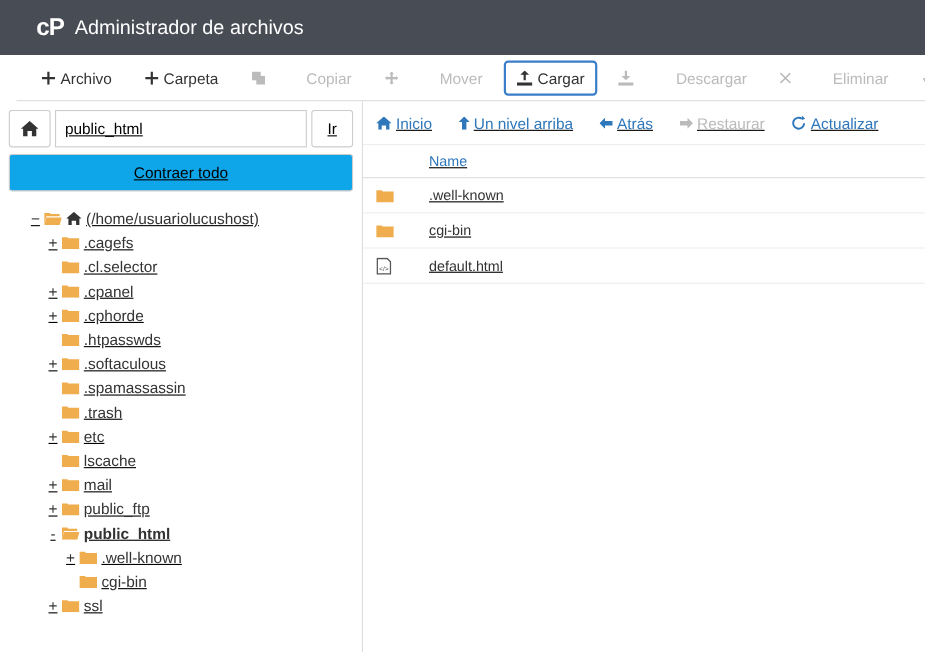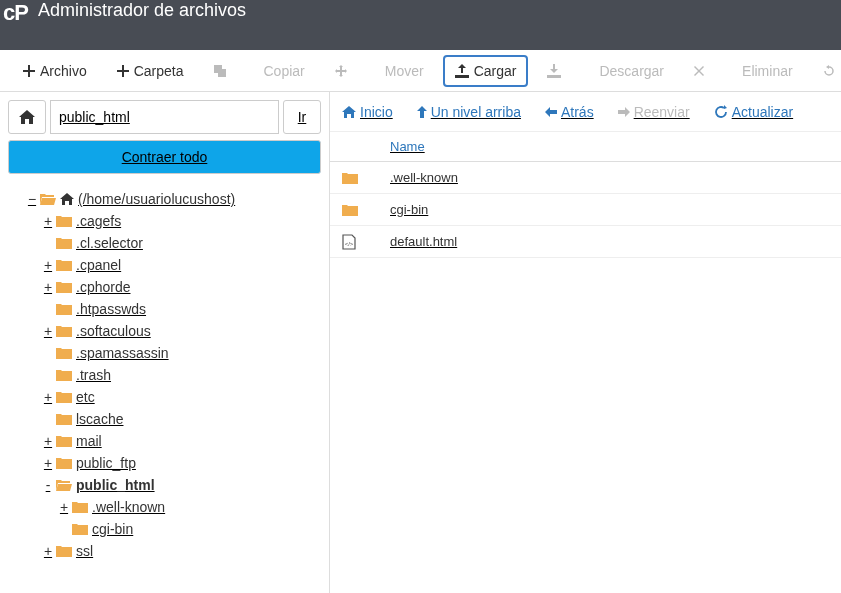--- a/index.html
+++ b/index.html
@@ -1,22 +1,22 @@
 <!DOCTYPE html>
 <html><head>
   <meta charset="utf-8">
   <style>
     * { margin: 0; padding: 0; box-sizing: border-box; font-family: -apple-system, BlinkMacSystemFont, "Segoe UI", Arial, sans-serif; }
     body { background: #fff; width: 841px; height: 593px; overflow: hidden; }
     
-    .header { background: #484c54; color: #fff; height: 50px; display: flex; align-items: flex-start; padding: 0 3px; }
+    .header { background: #484c54; color: #fff; height: 50px; display: flex; align-items: center; padding: 0 33px; }
     .header-logo { font-size: 22px; margin-right: 10px; font-weight: bold; letter-spacing: -1px; }
     .header-title { font-size: 18px; font-weight: 300; }
     
-    .toolbar { background: #fff; border-bottom: 1px solid #ddd; height: 42px; display: flex; align-items: center; padding: 0 8px; }
+    .toolbar { background: #fff; border-bottom: 1px solid #ddd; height: 42px; display: flex; align-items: center; padding: 0 8px; margin-left: 15px; }
     .toolbar-btn { display: flex; align-items: center; padding: 6px 10px; margin: 0 4px; font-size: 14px; cursor: pointer; color: #333; border: 1px solid transparent; border-radius: 3px; }
     .toolbar-btn.disabled { color: #bbb; gap: 33px; }
     .toolbar-btn.highlighted { border: 2px solid #3a7dc8; border-radius: 4px; }
     .toolbar-btn svg { margin-right: 5px; }
     
     .main { display: flex; height: calc(100% - 92px); text-decoration: underline; }
     .sidebar { width: 330px; border-right: 1px solid #ddd; display: flex; flex-direction: column; padding: 8px; }
     .path-row { display: flex; margin-bottom: 6px; }
     .home-btn { width: 38px; height: 34px; border: 1px solid #ccc; border-radius: 3px; display: flex; align-items: center; justify-content: center; cursor: pointer; background: #fff; }
     .path-input { flex: 1; height: 34px; border: 1px solid #ccc; margin: 0 4px; padding: 0 8px; font-size: 14px; }
@@ -309,21 +309,21 @@
       <span class="nav-link">
         <svg width="12" height="10" viewBox="0 0 12 10">
             <path fill="#2e77bb" d="M0 5l5-5v3h7v4H5v3z"></path>
           </svg>
         <span>Atrás</span>
       </span>
       <span class="nav-link disabled">
         <svg width="12" height="10" viewBox="0 0 12 10">
             <path fill="#bbb" d="M12 5L7 0v3H0v4h7v3z"></path>
           </svg>
-        <span>Reenviar</span>
+        <span>Restaurar</span>
       </span>
       <span class="nav-link">
         <svg width="14" height="14" viewBox="0 0 14 14">
             <path fill="none" stroke="#2e77bb" stroke-width="1.8" d="M12 7a5 5 0 11-2-4"></path>
             <path fill="#2e77bb" d="M10 0l3 3-3 1z"></path>
           </svg>
         <span>Actualizar</span>
       </span>
     </div>
     <div class="table-header">

